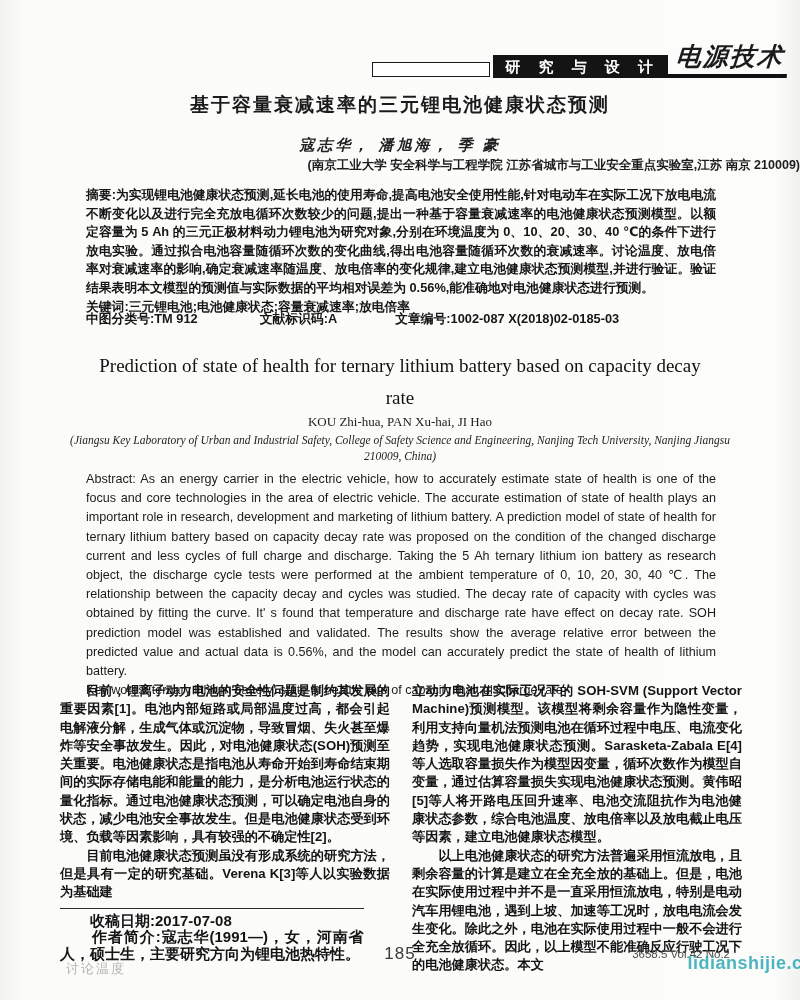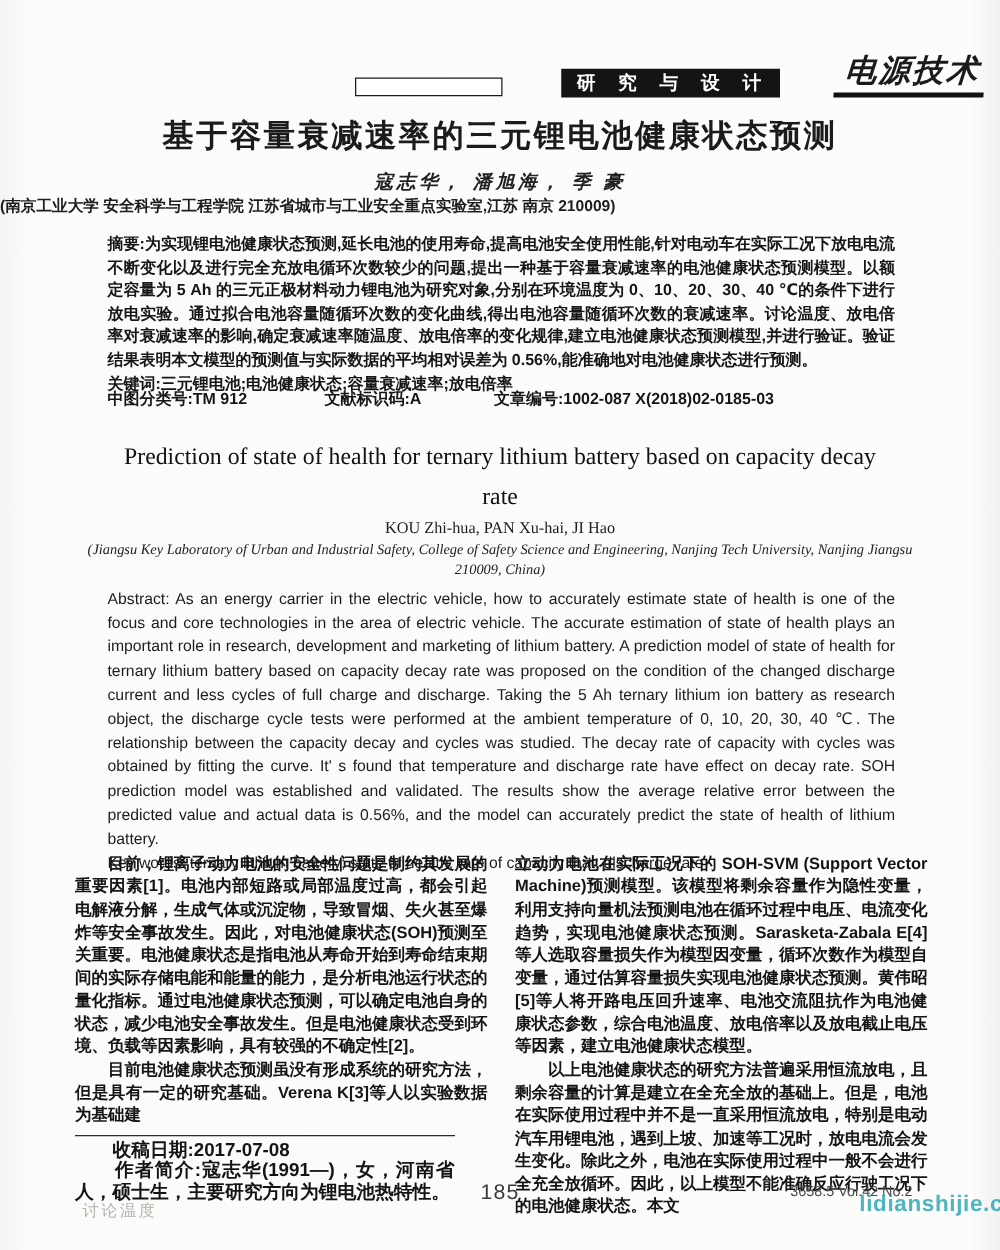--- a/index.html
+++ b/index.html
@@ -12,21 +12,21 @@
     position:relative;
   }
   .page{
     position:absolute;inset:0;
     background:linear-gradient(90deg,#f3f3f1 0%,#fbfbf9 3%,#fcfcfa 97%,#f1f1ef 100%);
   }
 
   
   .header-band{
     position:absolute;top:40px;right:12px;
-    display:flex;align-items:flex-end;gap:44px;
+    display:flex;align-items:flex-end;
   }
   .blank-box{
     width:116px;height:13px;
     border:1.5px solid #1a1a1a;background:#fff;
     margin-right:3px;margin-bottom:1px;
   }
   .section-box{
     background:#141414;color:#fff;
     font-size:15px;font-weight:bold;
     letter-spacing:7px;
@@ -40,31 +40,31 @@
     padding:0 4px 1px 8px;
     border-bottom:4px solid #111;
     transform:skewX(-4deg);
     white-space:nowrap;
   }
 
   
   .title-cn{
     position:absolute;top:92px;left:0;width:100%;
     text-align:center;
-    font-size:25px;font-weight:bold;letter-spacing:2px;
+    font-size:19px;font-weight:bold;letter-spacing:2px;
   }
   .authors-cn{
     position:absolute;top:136px;left:0;width:100%;
     text-align:center;
     font-size:15px;font-style:italic;font-weight:600;
     letter-spacing:3px;color:#222;
   }
   .affil-cn{
     position:absolute;top:157px;left:0;width:100%;
-    text-align:left;
+    text-align:right;
     font-size:12.5px;color:#1d1d1d;font-weight:600;
   }
 
   
   .abstract-cn{
     position:absolute;top:186px;left:86px;width:630px;
     font-size:12.8px;font-weight:600;
     line-height:18.6px;
     text-align:justify;
     color:#161616;

